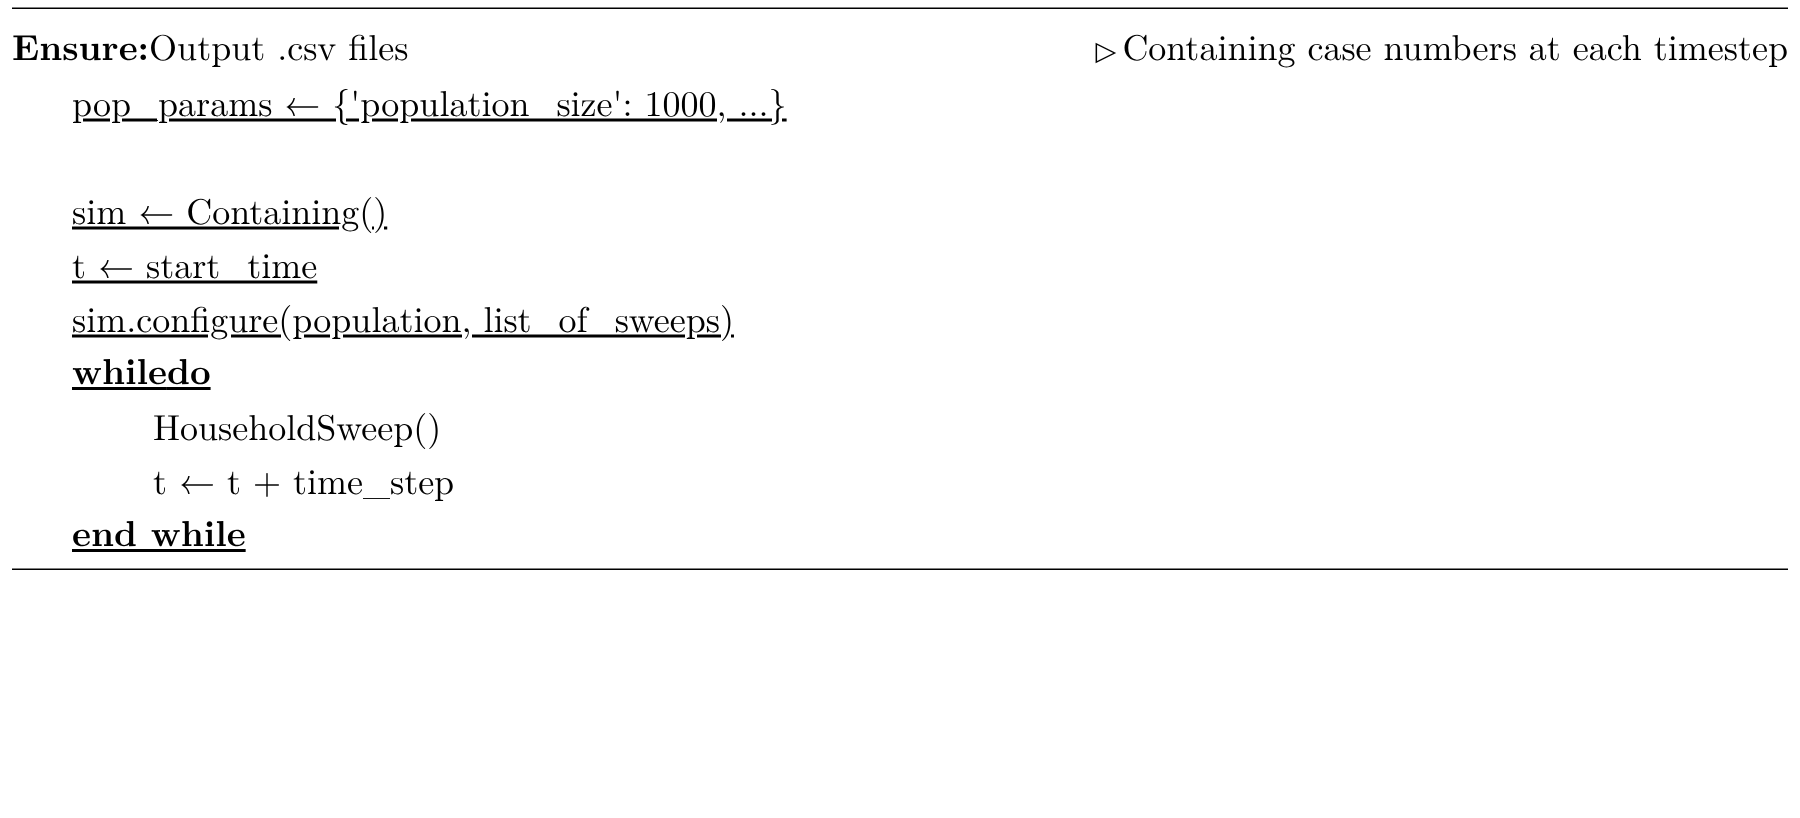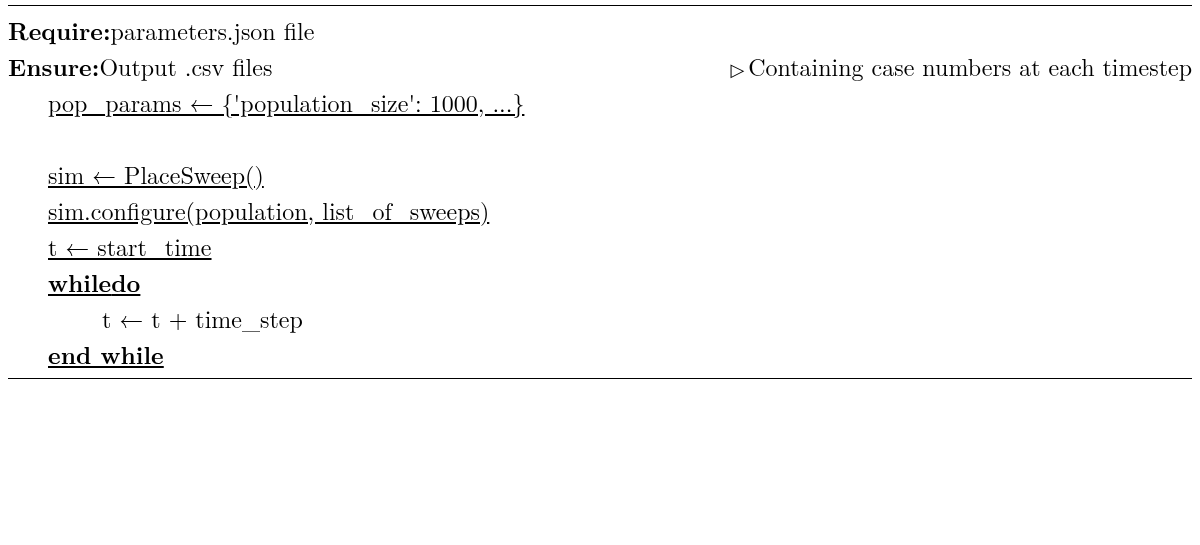--- a/index.html
+++ b/index.html
@@ -49,38 +49,35 @@
     }
     .spacer {
       height: 36px;
     }
   </style>
 </head>
 <body>
 
 <div class="algorithm">
   <div class="line">
-    <span class="bold">Require:</span>
-    <span> parameters.json file</span>
-  </div>
-  <div class="line">
     <span class="bold">Ensure:</span>
     <span> Output .csv files</span>
     <span class="filler"></span>
     <span class="comment">
       <span class="triangle">▷</span>
       <span>Containing case numbers at each timestep</span>
     </span>
   </div>
   <div class="line indent-1">pop_params ← {'population_size': 1000, ...}</div>
   <div class="spacer"></div>
-  <div class="line indent-1">sim ← PlaceSweep()</div>
+  <div class="line indent-1">sim ← Containing()</div>
+  <div class="line indent-1">t ← start_time</div>
   <div class="line indent-1">sim.configure(population, list_of_sweeps)</div>
-  <div class="line indent-1">t ← start_time</div>
   <div class="line indent-1">
     <span class="bold">while</span>
     <span class="bold">do</span>
   </div>
+  <div class="line indent-2">HouseholdSweep()</div>
   <div class="line indent-2">t ← t + time_step</div>
   <div class="line indent-1">
     <span class="bold">end while</span>
   </div>
 </div>
 
 </body></html>

